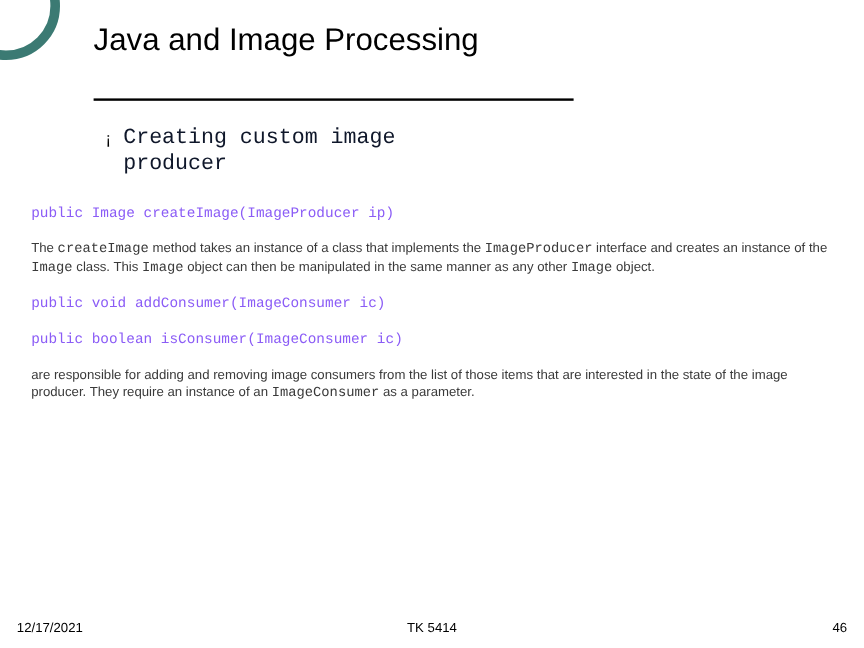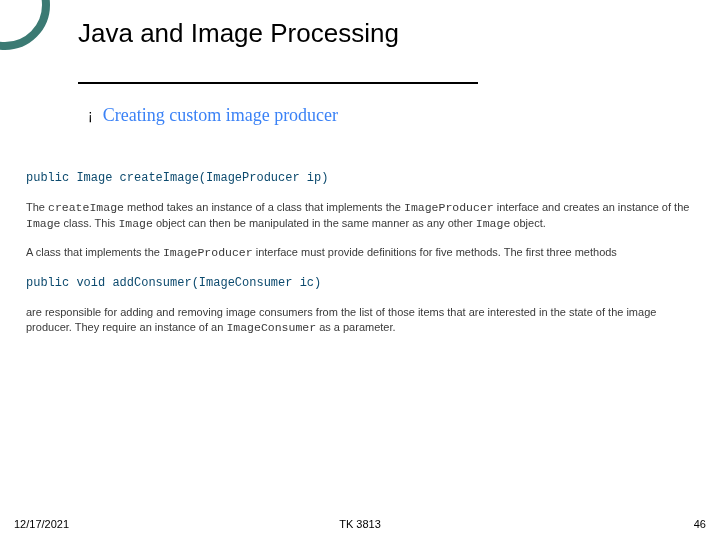--- a/index.html
+++ b/index.html
@@ -48,42 +48,42 @@
     display: flex;
     align-items: flex-start;
     gap: 10px;
   }
   .bullet-mark {
     font-size: 14px;
     line-height: 22px;
     color: #000;
   }
   .bullet-text {
-    font-family: Liberation Serif, serif;
+    font-family: Liberation Mono, monospace;
     font-size: 18px;
     line-height: 22px;
-    color: #3b82f6;
+    color: #0f172a;
     max-width: 280px;
   }
 
   .body {
     position: absolute;
     top: 170px;
     left: 26px;
     right: 26px;
     font-family: Arial, sans-serif;
     font-size: 11px;
     line-height: 1.35;
     color: #3a3a3a;
   }
   .body p { margin-bottom: 14px; }
   .mono-line {
     font-family: "Courier New", monospace;
     font-size: 12px;
-    color: #0c4a6e;
+    color: #8b5cf6;
   }
   .mono-inline {
     font-family: Liberation Mono, monospace;
     font-size: 11.5px;
   }
 
   .footer {
     position: absolute;
     bottom: 10px;
     left: 0;
@@ -114,31 +114,29 @@
   </div>
 
   <div class="body">
 
     <p class="mono-line">public Image createImage(ImageProducer ip)</p>
 
     <p>
       <span>The </span><span class="mono-inline">createImage</span><span> method takes an instance of a class that implements the </span><span class="mono-inline">ImageProducer</span><span> interface and creates an instance of the </span><span class="mono-inline">Image</span><span> class. This </span><span class="mono-inline">Image</span><span> object can then be manipulated in the same manner as any other </span><span class="mono-inline">Image</span><span> object.</span>
     </p>
 
-    <p>
-      <span>A class that implements the </span><span class="mono-inline">ImageProducer</span><span> interface must provide definitions for five methods. The first three methods</span>
-    </p>
 
     <p class="mono-line">public void addConsumer(ImageConsumer ic)</p>
+    <p class="mono-line">public boolean isConsumer(ImageConsumer ic)</p>
 
     <p>
       <span>are responsible for adding and removing image consumers from the list of those items that are interested in the state of the image producer. They require an instance of an </span><span class="mono-inline">ImageConsumer</span><span> as a parameter.</span>
     </p>
 
   </div>
 
   <div class="footer">
     <span>12/17/2021</span>
-    <span class="center">TK 3813</span>
+    <span class="center">TK 5414</span>
     <span>46</span>
   </div>
 
 </div>
 
 </body></html>

